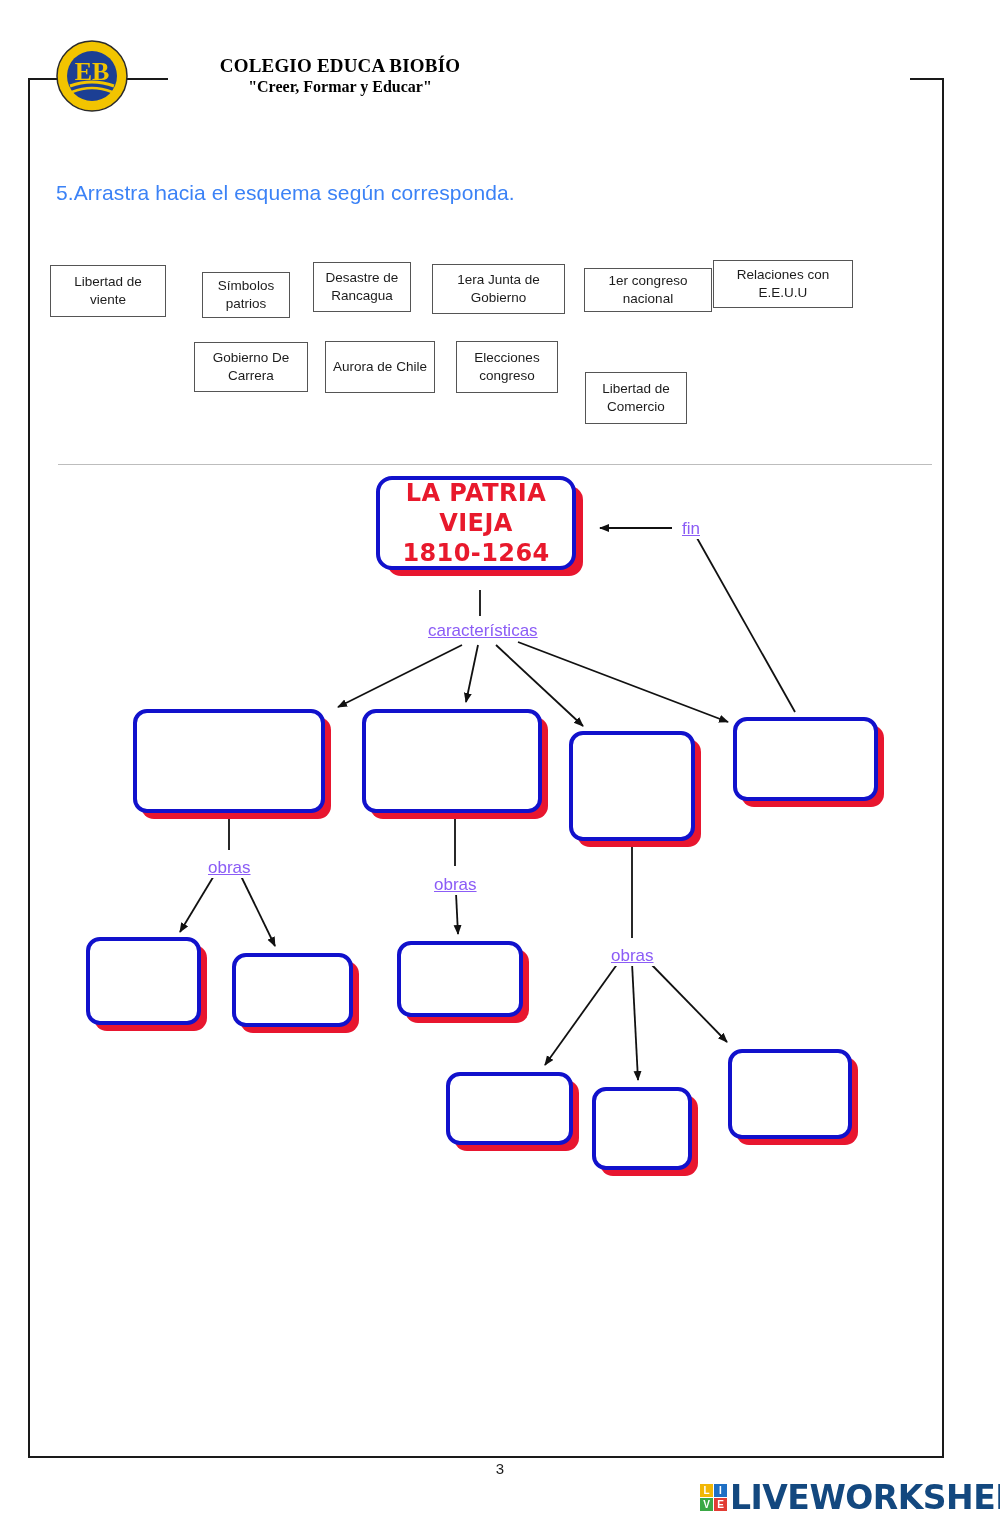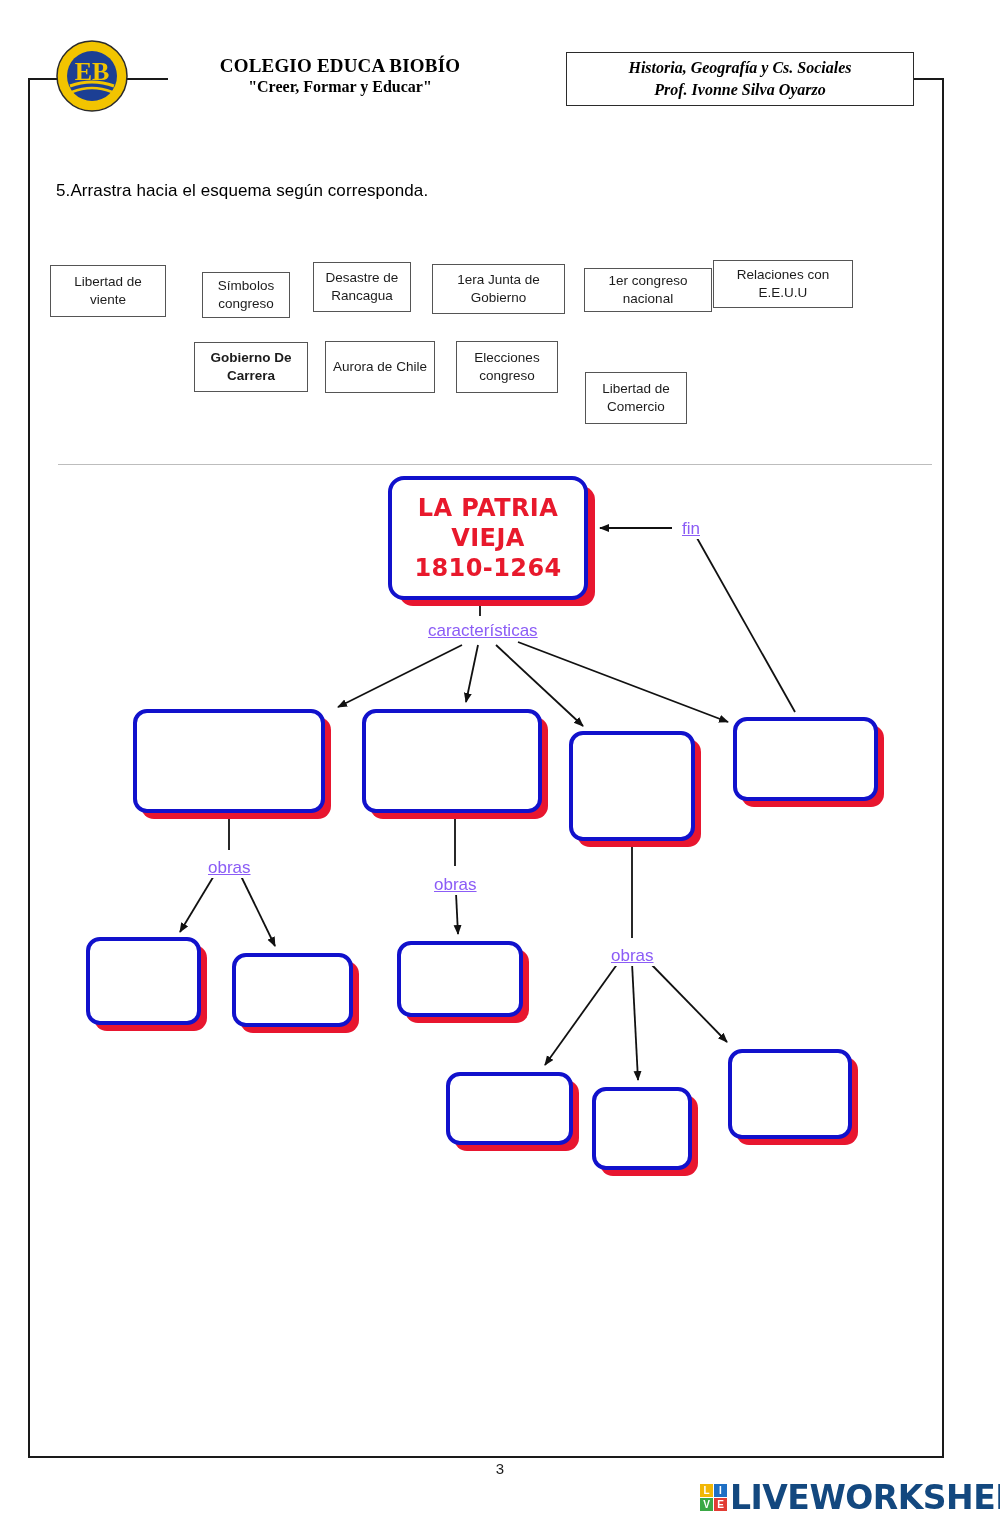--- a/index.html
+++ b/index.html
@@ -110,22 +110,22 @@
     font-size: 16px;
     line-height: 22px;
     color: #000;
   }
 
   
   .instruction {
     position: absolute;
     left: 56px;
     top: 181px;
-    font-size: 17px;
-    color: #000000;
+    font-size: 21px;
+    color: #3b82f6;
     letter-spacing: .1px;
   }
 
   
   .tile {
     position: absolute;
     box-sizing: border-box;
     border: 1px solid #555;
     background: #fff;
     display: flex;
@@ -261,35 +261,31 @@
       <path d="M16 52 Q36 44 56 52" fill="none" stroke="#f2c400" stroke-width="2.5"></path>
       <text x="36" y="40" text-anchor="middle" font-family="Liberation Serif, serif" font-size="26" font-weight="bold" fill="#f2c400">EB</text>
     </svg>
   </div>
 
   <div class="school-block">
     <div class="school-name">COLEGIO EDUCA BIOBÍO</div>
     <div class="school-motto">"Creer, Formar y Educar"</div>
   </div>
 
-  <div class="subject-box">
-    <div>Historia, Geografía y Cs. Sociales</div>
-    <div>Prof. Ivonne Silva Oyarzo</div>
-  </div>
 
   <div class="instruction">5.Arrastra hacia el esquema según corresponda.</div>
 
   <div id="tiles-layer">
       <div class="tile" style="left: 50px; top: 265px; width: 116px; height: 52px;">Libertad de viente</div>
-      <div class="tile" style="left: 202px; top: 272px; width: 88px; height: 46px;">Símbolos congreso</div>
+      <div class="tile" style="left: 202px; top: 272px; width: 88px; height: 46px;">Símbolos patrios</div>
       <div class="tile" style="left: 313px; top: 262px; width: 98px; height: 50px;">Desastre de Rancagua</div>
       <div class="tile" style="left: 432px; top: 264px; width: 133px; height: 50px;">1era Junta de Gobierno</div>
       <div class="tile" style="left: 584px; top: 268px; width: 128px; height: 44px;">1er congreso nacional</div>
       <div class="tile" style="left: 713px; top: 260px; width: 140px; height: 48px;">Relaciones con E.E.U.U</div>
-      <div class="tile" style="left: 194px; top: 342px; width: 114px; height: 50px; font-weight: bold;">Gobierno De Carrera</div>
+      <div class="tile" style="left: 194px; top: 342px; width: 114px; height: 50px;">Gobierno De Carrera</div>
       <div class="tile" style="left: 325px; top: 341px; width: 110px; height: 52px;">Aurora de Chile</div>
       <div class="tile" style="left: 456px; top: 341px; width: 102px; height: 52px;">Elecciones congreso</div>
       <div class="tile" style="left: 585px; top: 344px; width: 102px; height: 52px; margin-top: 28px;">Libertad de Comercio</div>
     </div>
 
   <div class="divider"></div>
 
   <svg id="arrows" viewBox="0 0 1000 1524">
     <defs>
       <marker id="ah" markerWidth="11" markerHeight="11" refX="9" refY="4" orient="auto" markerUnits="userSpaceOnUse">
@@ -325,21 +321,21 @@
       <line x1="632" y1="844" x2="632" y2="938"></line>
 
       <line x1="618" y1="963" x2="545" y2="1065" marker-end="url(#ah)"></line>
 
       <line x1="632" y1="963" x2="638" y2="1080" marker-end="url(#ah)"></line>
 
       <line x1="650" y1="963" x2="727" y2="1042" marker-end="url(#ah)"></line>
     </g>
   </svg>
 
-  <div class="node title" style="left:376px;top:476px;width:200px;height:124px;margin-left:12px;">
+  <div class="node title" style="left:376px;top:476px;width:200px;height:94px;">
     <div class="title-text">LA PATRIA VIEJA</div>
     <div class="title-text">1810-1264</div>
   </div>
 
   <div id="zones-layer">
       <div class="node" style="left: 133px; top: 709px; width: 192px; height: 104px;"></div>
       <div class="node" style="left: 362px; top: 709px; width: 180px; height: 104px;"></div>
       <div class="node" style="left: 569px; top: 731px; width: 126px; height: 110px;"></div>
       <div class="node" style="left: 733px; top: 717px; width: 145px; height: 84px;"></div>
       <div class="node" style="left: 86px; top: 937px; width: 115px; height: 88px;"></div>

